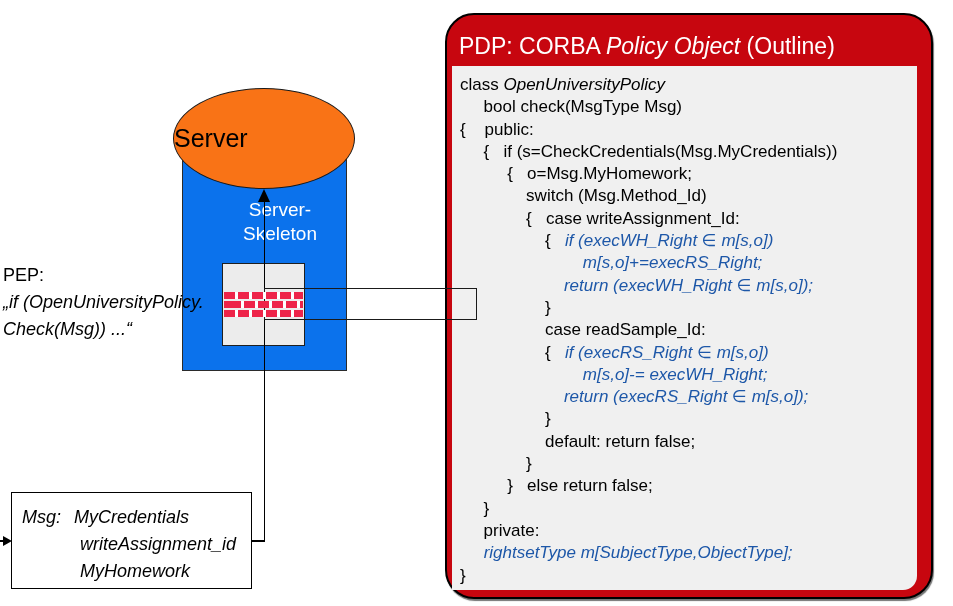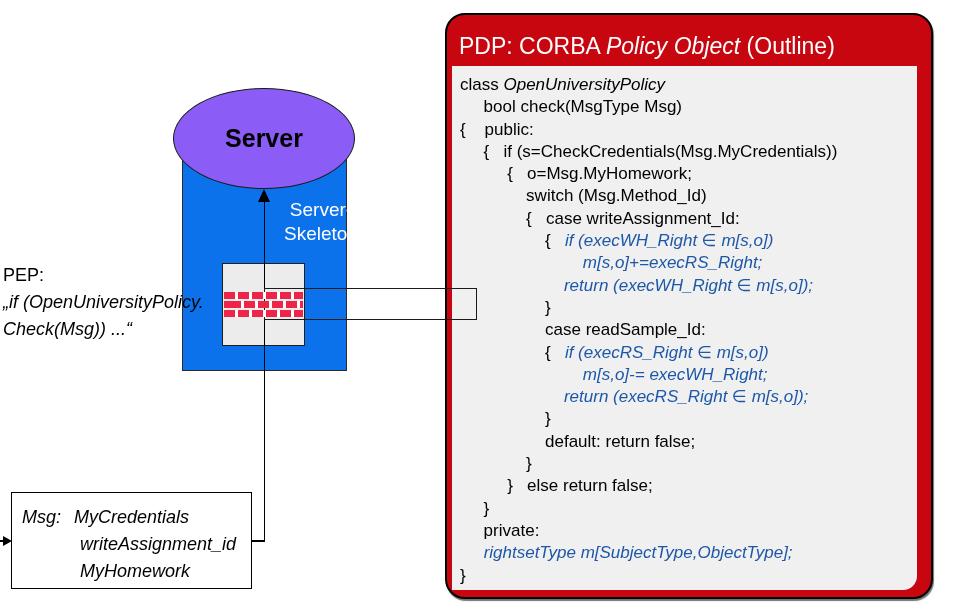--- a/index.html
+++ b/index.html
@@ -7,27 +7,27 @@
     position:relative;width:953px;height:606px;background:#ffffff;overflow:hidden;
     font-family:"Liberation Sans","DejaVu Sans",sans-serif;color:#000;
   }
   
   .blue-rect{
     position:absolute;left:182px;top:158px;width:165px;height:213px;
     background:#0b72ec;border:1px solid #2b2b2b;z-index:1;box-sizing:border-box;
   }
   .server-ellipse{
     position:absolute;left:173px;top:88px;width:182px;height:101px;
-    background:#8b5cf6;border:1.5px solid #1a1a1a;border-radius:50%;
-    z-index:2;display:flex;align-items:center;justify-content:center;box-sizing:border-box;font-weight:bold;
+    background:#f97316;border:1.5px solid #1a1a1a;border-radius:50%;
+    z-index:2;display:flex;align-items:center;box-sizing:border-box;
   }
   .server-ellipse .lbl{font-size:25px;color:#000;}
   .skeleton-lbl{
     position:absolute;left:182px;top:198px;width:196px;text-align:center;
-    color:#ffffff;font-size:19px;line-height:24px;z-index:3;padding-left:41px;
+    color:#ffffff;font-size:19px;line-height:24px;z-index:3;
   }
   .brick-box{
     position:absolute;left:222px;top:263px;width:83px;height:83px;
     background:#ececec;border:1.5px solid #1f1f1f;z-index:2;box-sizing:border-box;
   }
   .bricks{position:absolute;left:224px;top:292px;width:79px;height:28px;z-index:6;}
   .brick-row{height:7px;margin-bottom:2px;background:repeating-linear-gradient(90deg,#ee2449 0 11px,#ffffff 11px 14px);}
   .brick-row.offset{background-position-x:6px;}
   .vline{position:absolute;left:263.5px;top:198px;width:1.5px;height:344px;background:#000;z-index:4;}
   .arrow-up{
@@ -50,21 +50,21 @@
     position:absolute;left:11px;top:492px;width:241px;height:97px;
     background:#ffffff;border:1.5px solid #000;z-index:2;box-sizing:border-box;
     font-size:18px;font-style:italic;line-height:27px;padding:11px 0 0 10px;
   }
   .msg-row{display:flex;}
   .msg-label{width:52px;flex:0 0 52px;}
   .msg-indent{margin-left:58px;}
   
   .pdp-box{
     position:absolute;left:445px;top:13px;width:488px;height:586px;
-    background:#c7060f;border:2px solid #000;border-radius:20px;
+    background:#c7060f;border:2px solid #000;border-radius:29px;
     box-shadow:1px 2px 1px rgba(0,0,0,0.55);
     z-index:0;box-sizing:border-box;
   }
   .pdp-title{
     height:50px;padding:16px 0 0 12px;color:#ffffff;font-size:23px;line-height:30px;
     white-space:nowrap;box-sizing:border-box;
   }
   .pdp-title .t-italic{font-style:italic;}
   .pdp-code-panel{
     position:absolute;left:5px;top:51px;right:14px;bottom:7px;

